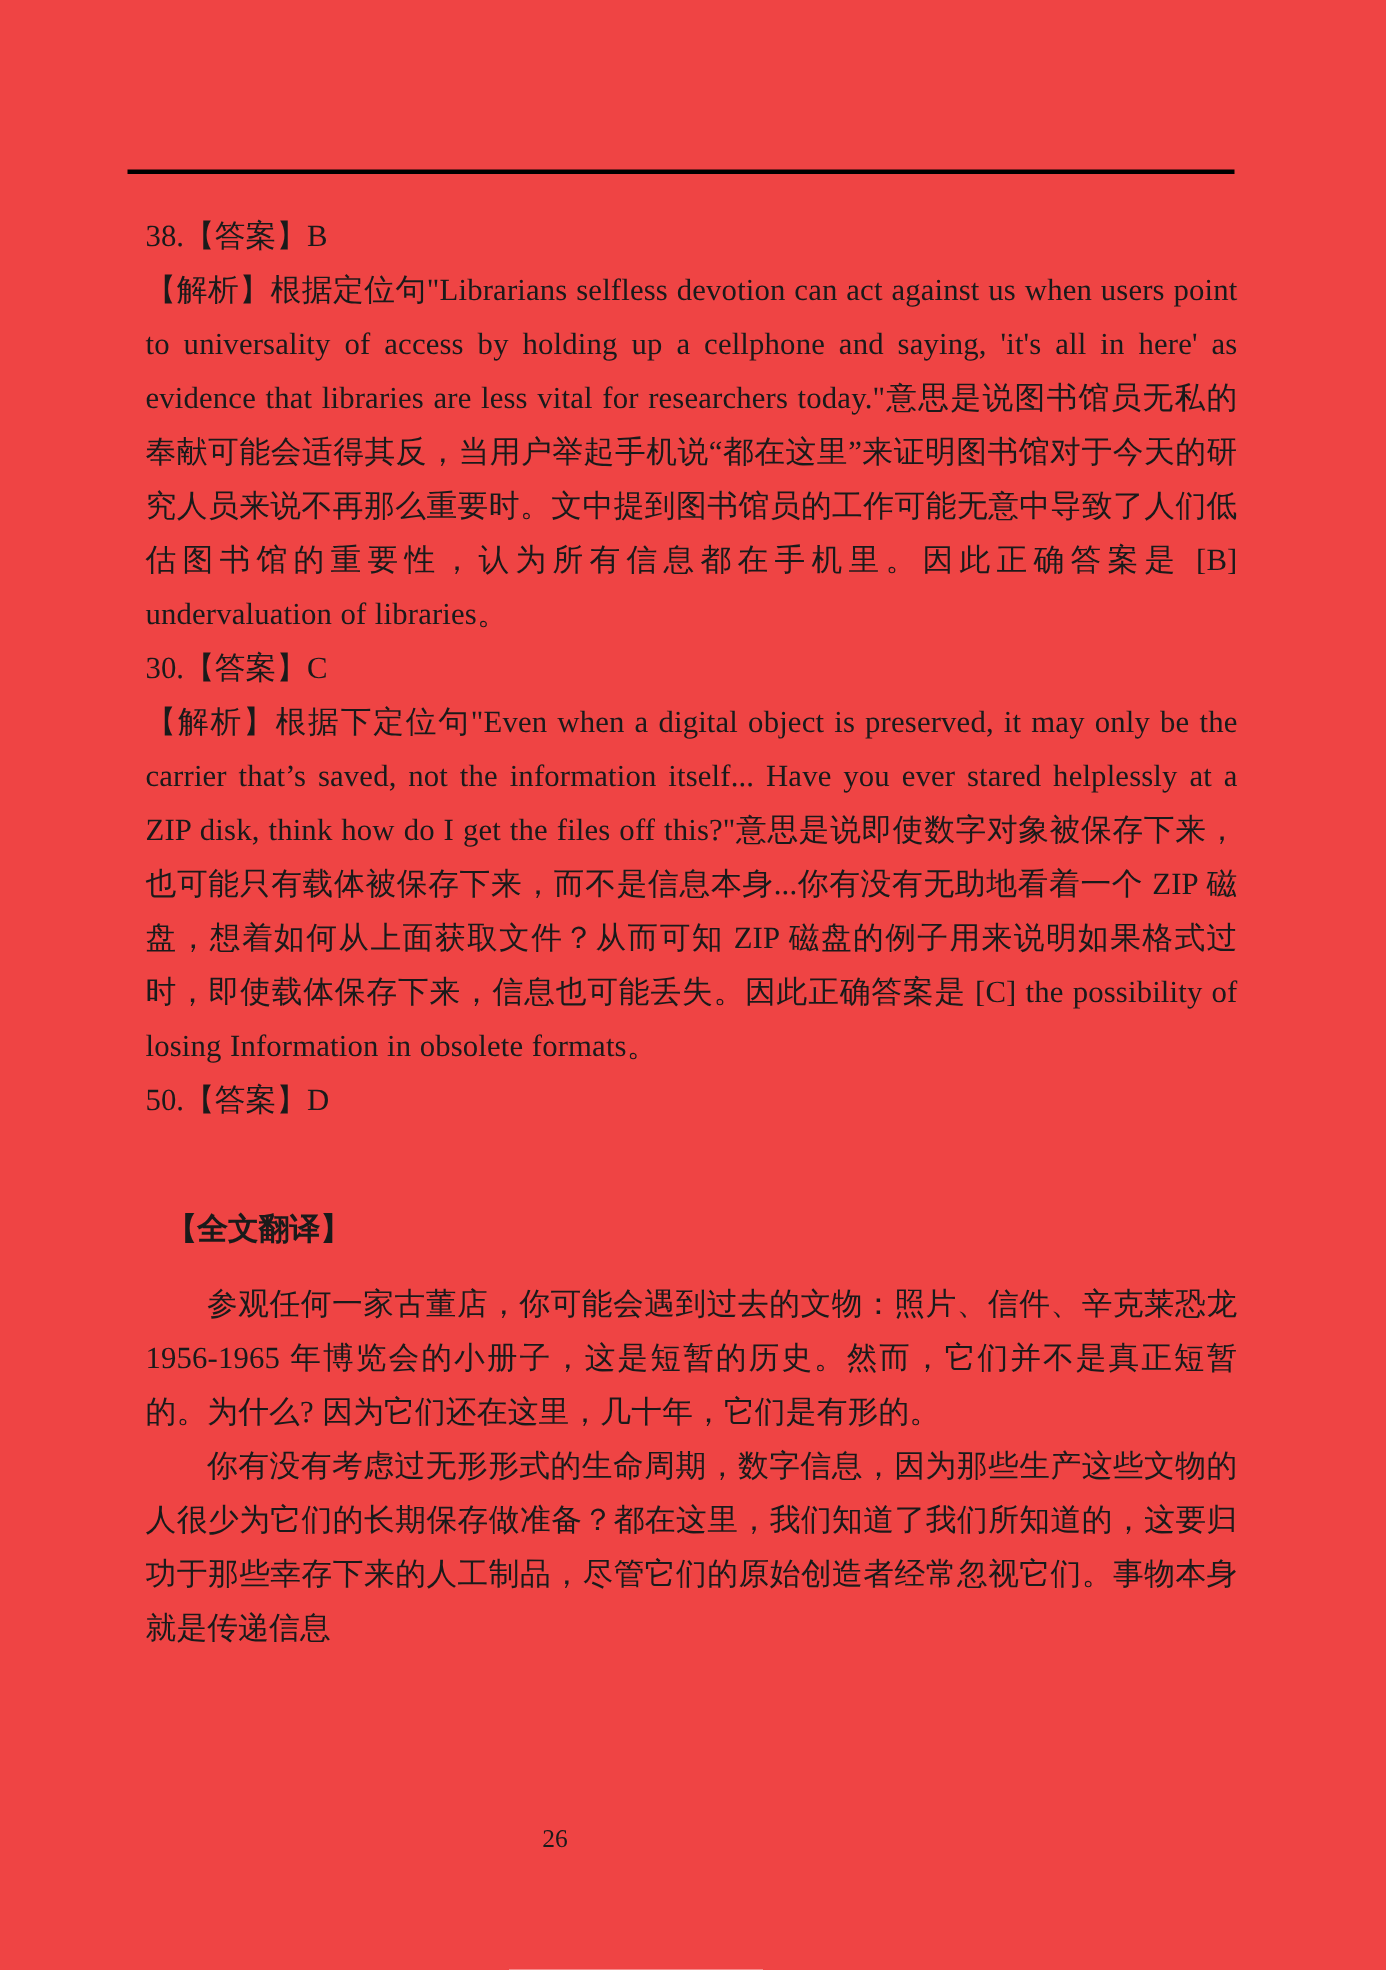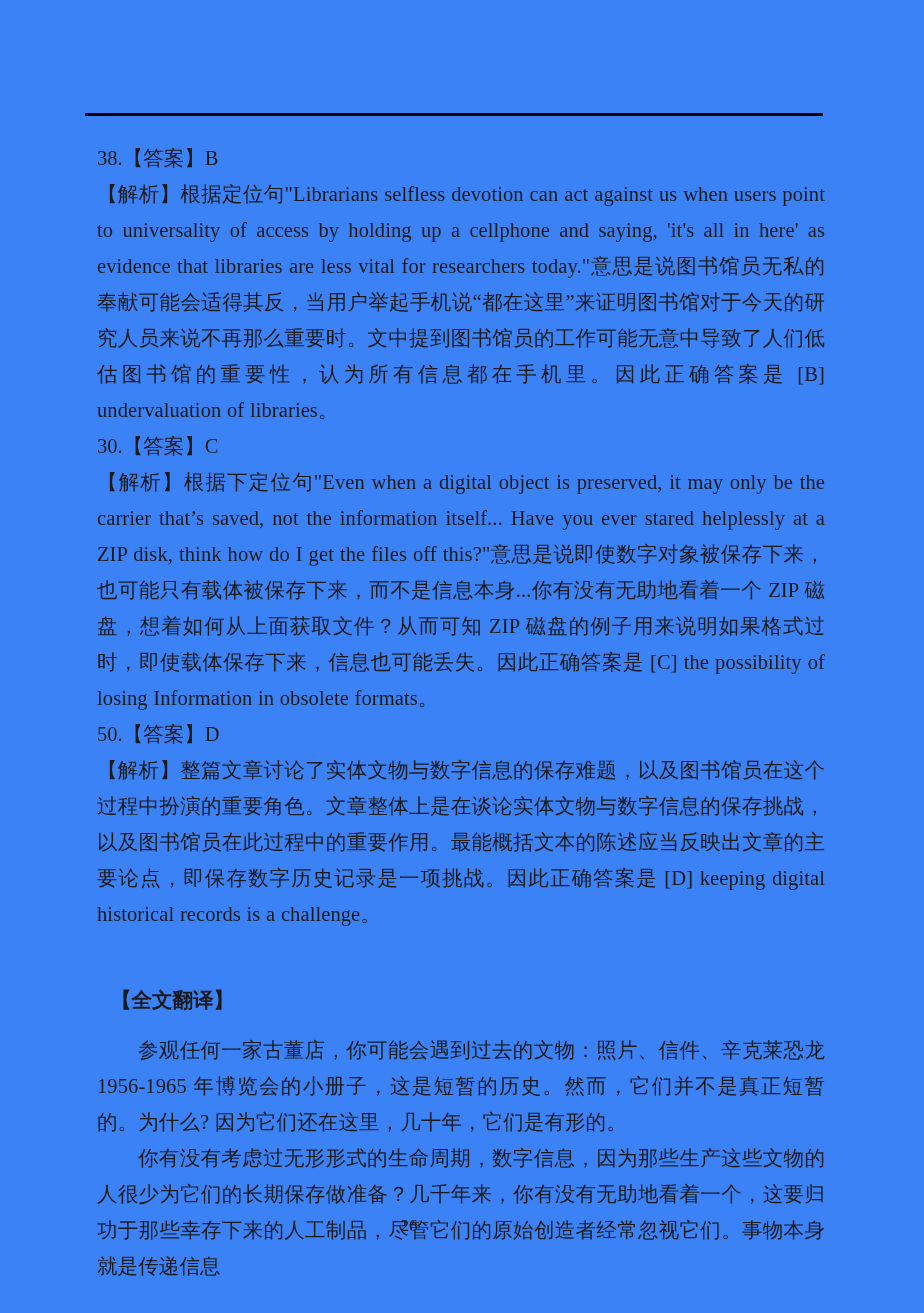--- a/index.html
+++ b/index.html
@@ -15,21 +15,21 @@
     font-family: "Liberation Serif", "DejaVu Serif", serif;
     color: #1a1a1a;
     overflow: hidden;
   }
 
   .page {
     position: absolute;
     top: 0; left: 0;
     width: 924px;
     height: 1313px;
-    background: #3b82f6;
+    background: #ef4444;
   }
 
   
   .header-rule {
     position: absolute;
     top: 113px;
     left: 85px;
     width: 738px;
     height: 3px;
     background: #000000;
@@ -84,45 +84,43 @@
   
   .page-number {
     position: absolute;
     top: 1216px;
     left: 0;
     width: 740px;
     text-align: center;
     font-size: 17px;
     line-height: 20px;
     color: #1a1a1a;
-    padding-left: 39px;
   }
 </style>
 </head>
 <body>
 
 <div class="page">
 
   <div class="header-rule"></div>
 
   <div class="content">
 
     <p class="answer-line">38.【答案】B</p>
     <p class="para">【解析】根据定位句"Librarians selfless devotion can act against us when users point to universality of access by holding up a cellphone and saying, 'it's all in here' as evidence that libraries are less vital for researchers today."意思是说图书馆员无私的奉献可能会适得其反，当用户举起手机说“都在这里”来证明图书馆对于今天的研究人员来说不再那么重要时。文中提到图书馆员的工作可能无意中导致了人们低估图书馆的重要性，认为所有信息都在手机里。因此正确答案是 [B] undervaluation of libraries。</p>
 
     <p class="answer-line">30.【答案】C</p>
     <p class="para">【解析】根据下定位句"Even when a digital object is preserved, it may only be the carrier that’s saved, not the information itself... Have you ever stared helplessly at a ZIP disk, think how do I get the files off this?"意思是说即使数字对象被保存下来，也可能只有载体被保存下来，而不是信息本身...你有没有无助地看着一个 ZIP 磁盘，想着如何从上面获取文件？从而可知 ZIP 磁盘的例子用来说明如果格式过时，即使载体保存下来，信息也可能丢失。因此正确答案是 [C] the possibility of losing Information in obsolete formats。</p>
 
     <p class="answer-line">50.【答案】D</p>
-    <p class="para">【解析】整篇文章讨论了实体文物与数字信息的保存难题，以及图书馆员在这个过程中扮演的重要角色。文章整体上是在谈论实体文物与数字信息的保存挑战，以及图书馆员在此过程中的重要作用。最能概括文本的陈述应当反映出文章的主要论点，即保存数字历史记录是一项挑战。因此正确答案是 [D] keeping digital historical records is a challenge。</p>
 
     <div class="gap"></div>
 
     <p class="section-heading">【全文翻译】</p>
 
     <p class="para indent">参观任何一家古董店，你可能会遇到过去的文物：照片、信件、辛克莱恐龙 1956-1965 年博览会的小册子，这是短暂的历史。然而，它们并不是真正短暂的。为什么? 因为它们还在这里，几十年，它们是有形的。</p>
-    <p class="para indent">你有没有考虑过无形形式的生命周期，数字信息，因为那些生产这些文物的人很少为它们的长期保存做准备？几千年来，你有没有无助地看着一个，这要归功于那些幸存下来的人工制品，尽管它们的原始创造者经常忽视它们。事物本身就是传递信息</p>
+    <p class="para indent">你有没有考虑过无形形式的生命周期，数字信息，因为那些生产这些文物的人很少为它们的长期保存做准备？都在这里，我们知道了我们所知道的，这要归功于那些幸存下来的人工制品，尽管它们的原始创造者经常忽视它们。事物本身就是传递信息</p>
 
   </div>
 
   <div class="page-number">26</div>
 
 </div>
 
 </body></html>

